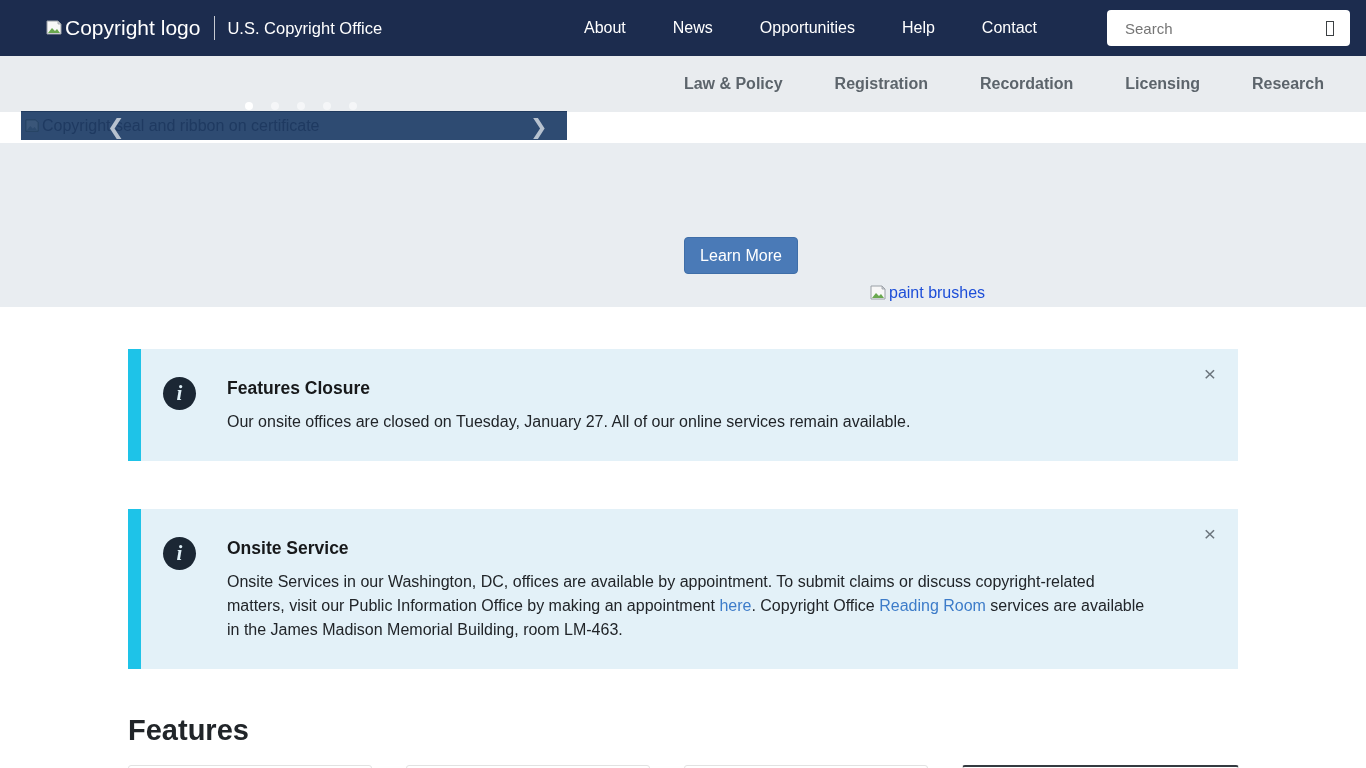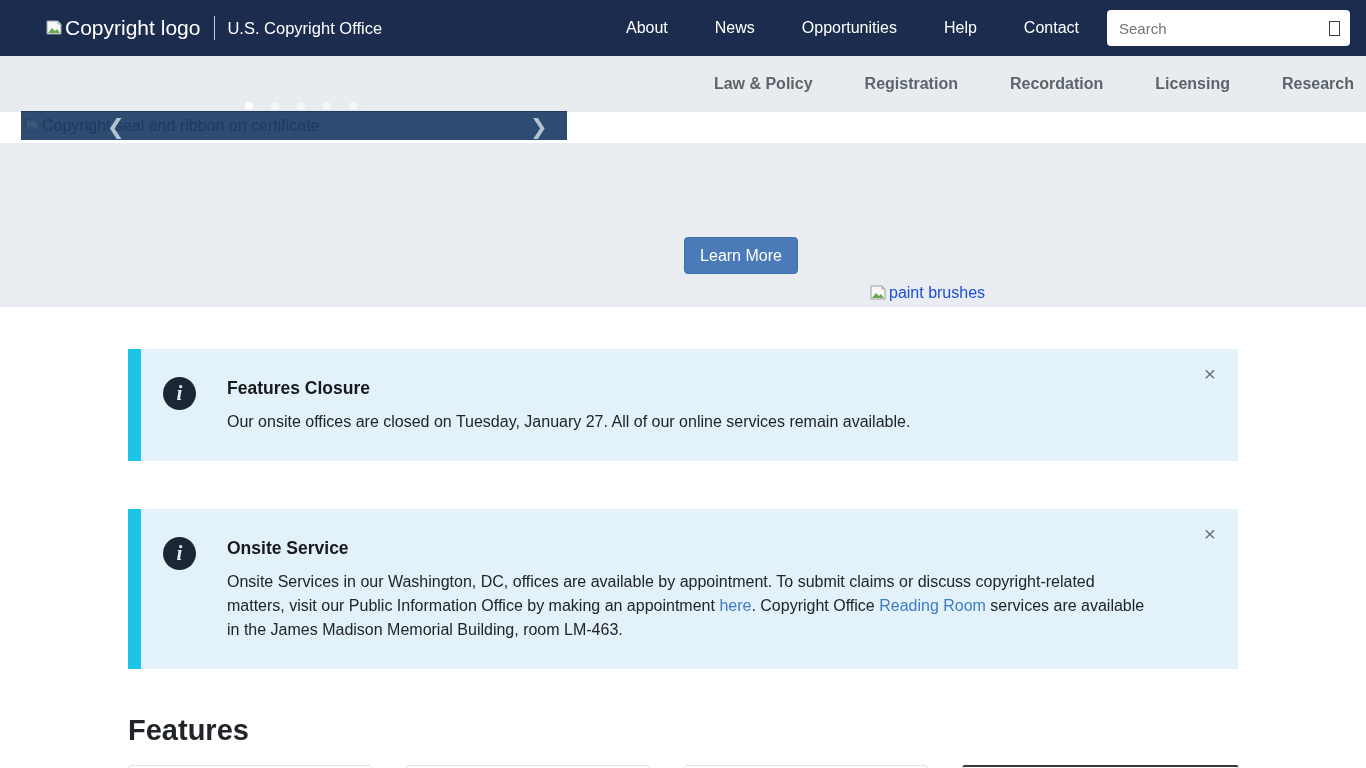--- a/index.html
+++ b/index.html
@@ -15,35 +15,35 @@
     background:#1c2c4e; display:flex; align-items:center; color:#fff;
   }
   .brand { display:flex; align-items:center; margin-left:45px; }
   .broken-img { display:inline-flex; align-items:flex-end; margin-right:2px; }
   .logo-alt { font-size:21px; color:#fff; white-space:nowrap; }
   .brand-sep { width:1px; height:24px; background:rgba(255,255,255,0.75); margin:0 12px 0 14px; }
   .site-name { font-size:16.5px; color:#fff; white-space:nowrap; }
   .top-nav { margin-left:auto; display:flex; align-items:center; gap:47px; }
   .top-nav a { color:#fff; text-decoration:none; font-size:16px; cursor:pointer; }
   .search-box {
-    margin-left:28px; margin-right:16px; width:243px; height:36px;
-    background:#fff; border-radius:4px; display:flex; align-items:center; padding:0 10px;
+    margin-left:70px; margin-right:16px; width:243px; height:36px;
+    background:#fff; border-radius:4px; display:flex; align-items:center; padding:0 16px;
   }
   .search-input {
     border:none; outline:none; flex:1; font-size:15px; color:#333;
     font-family:"Liberation Sans", sans-serif; background:transparent;
   }
   .search-input::placeholder { color:#757575; }
   .search-tofu { width:11px; height:15px; border:1.5px solid #3c4043; }
 
   
   .subnav {
     position:absolute; top:56px; left:0; width:1366px; height:56px;
     background:#e9ecef; display:flex; align-items:center; justify-content:flex-end;
-    gap:52px; padding-right:12px;
+    gap:52px; padding-right:42px;
   }
   .subnav a {
     color:#5c646b; font-size:16px; font-weight:700; text-decoration:none;
     white-space:nowrap; cursor:pointer;
   }
 
   
   .carousel-bar {
     position:absolute; top:111px; left:0; width:546px; height:29px;
     background:#2e4b72; border-top:1px solid #203a5e;

